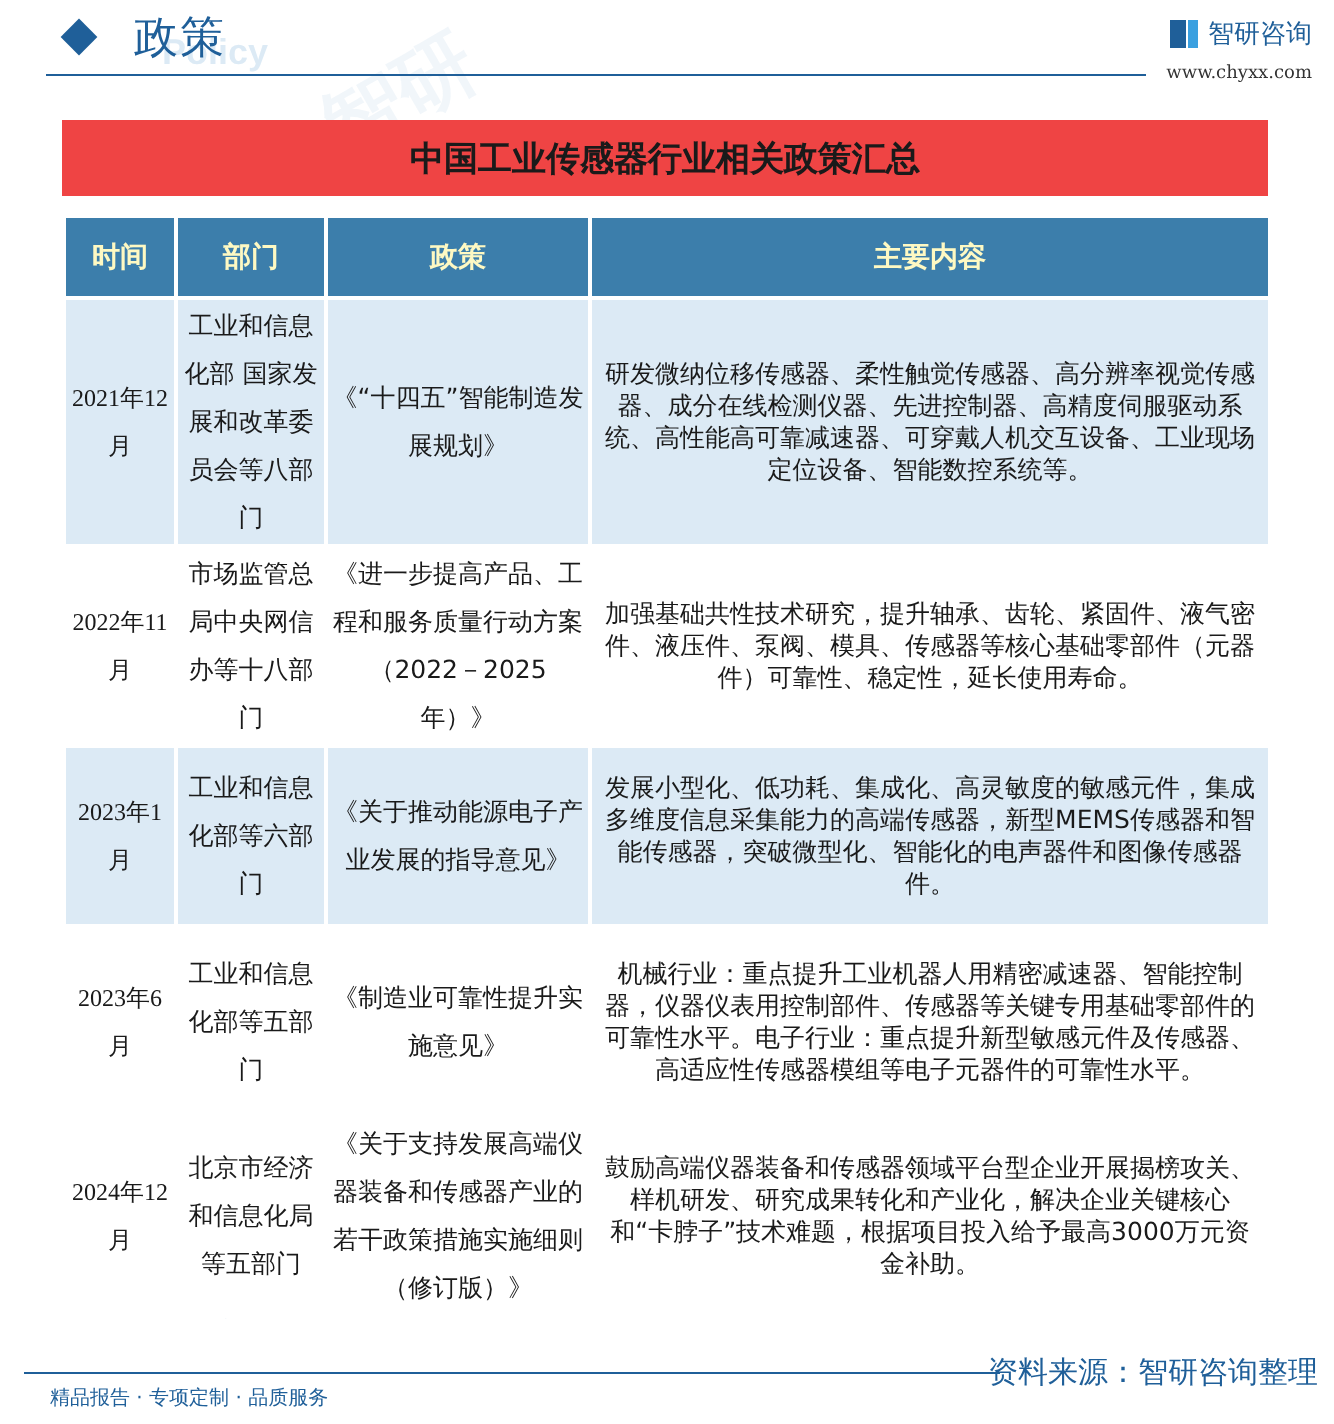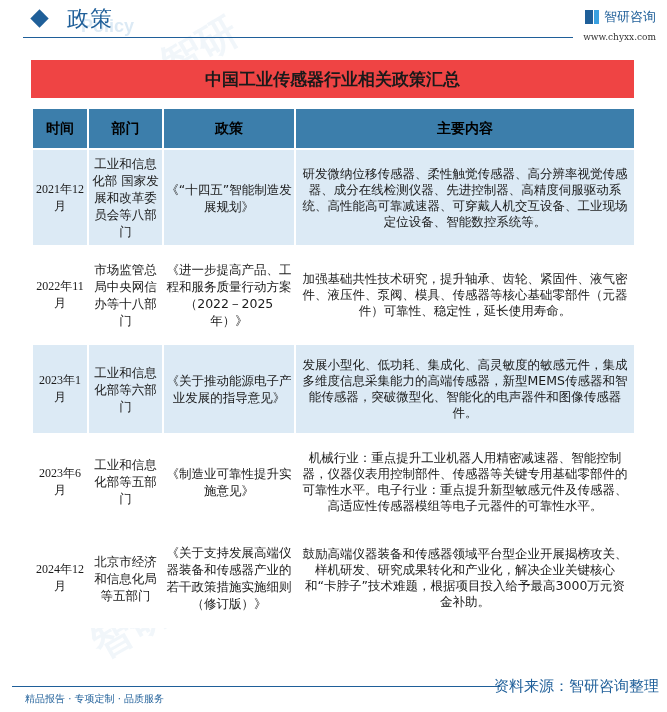--- a/index.html
+++ b/index.html
@@ -44,26 +44,26 @@
   .title-bar span {
     font-size: 17px; font-weight: bold; color: #1a1a1a;
     font-family: "DejaVu Serif", "Liberation Serif", serif;
   }
 
   table.policy {
     position: absolute; left: 31px; top: 107px; width: 603px;
     border-collapse: collapse; table-layout: fixed;
   }
   table.policy th {
-    background: #3c7eab; color: #000000; font-weight: bold; font-size: 14px;
+    background: #3c7eab; color: #fef9c3; font-weight: bold; font-size: 14px;
     height: 37px; border: 2px solid #ffffff; text-align: center;
   }
   table.policy td {
     border: 2px solid #ffffff; text-align: center; vertical-align: middle;
-    font-size: 12.5px; line-height: 17px; padding: 1px 2px; color: #1a1a1a;
+    font-size: 12.5px; line-height: 24px; padding: 1px 2px; color: #1a1a1a;
   }
   table.policy td.c-time { font-size: 12px; font-family: Liberation Serif, serif; }
   table.policy td.c-content { font-size: 12.5px; line-height: 16px; padding: 12px 5px; }
   tr.shade td { background: #dceaf5; }
   tr.plain td { background: #ffffff; }
 
   .footer-rule {
     position: absolute; left: 12px; top: 686px; width: 488px; height: 1px; background: #1f5f99;
   }
   .footer-left { position: absolute; left: 25px; top: 692px; font-size: 10px; color: #1f5f99; }

